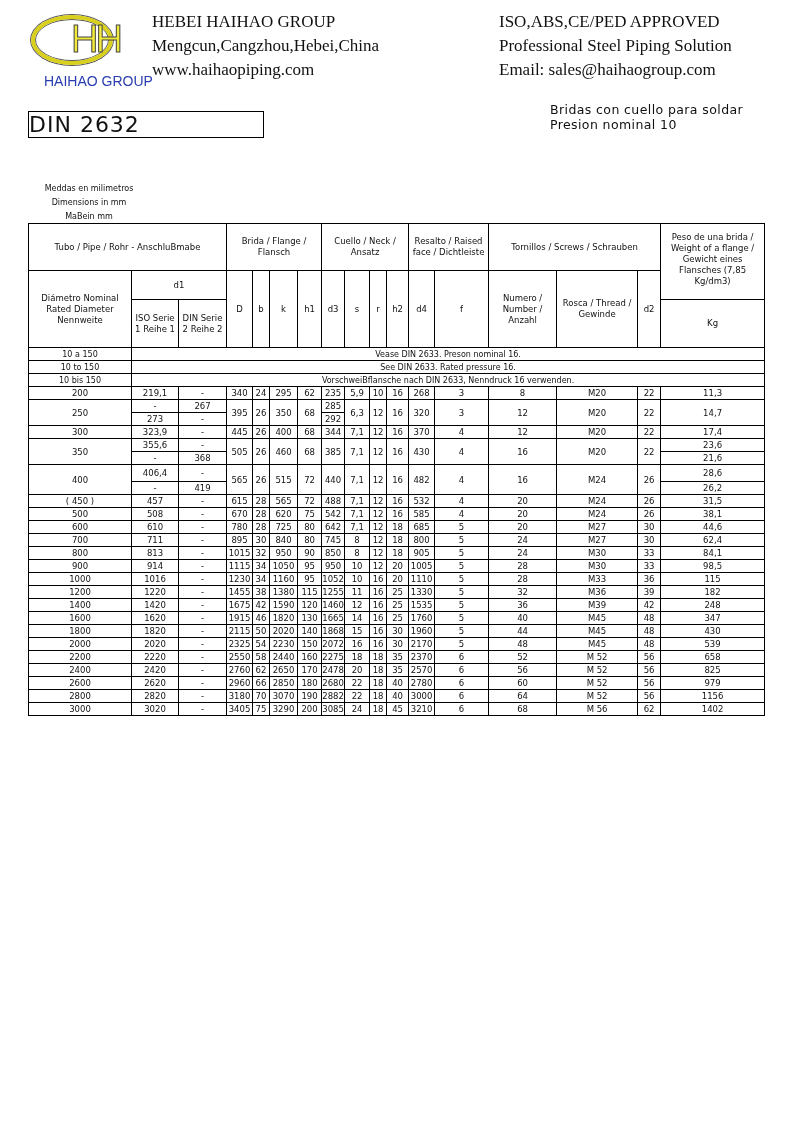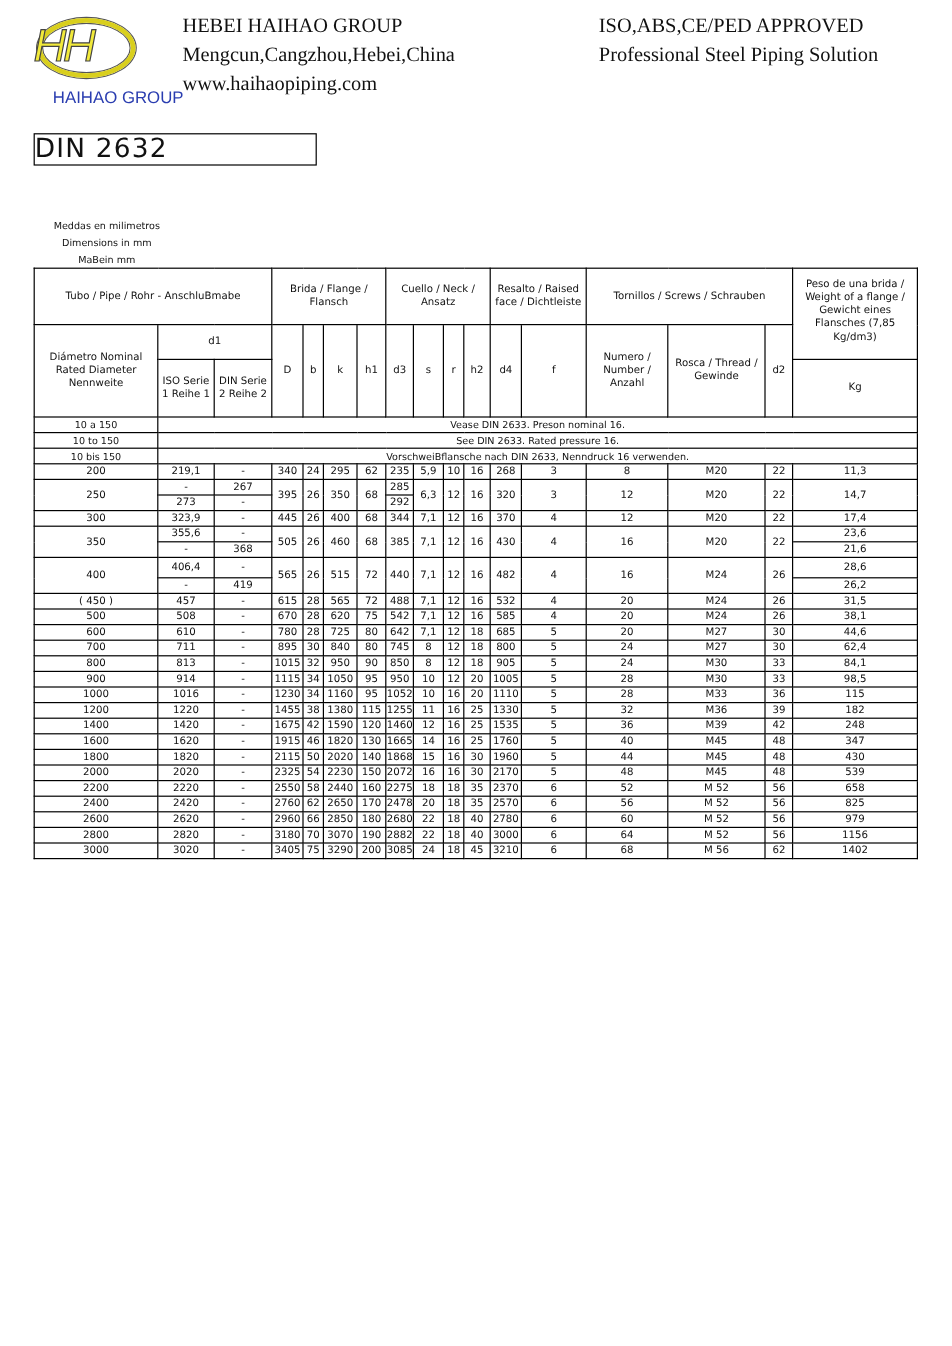--- a/index.html
+++ b/index.html
@@ -1,20 +1,20 @@
 <!DOCTYPE html>
 <html><head>
 <meta charset="utf-8">
 <style>
   html, body { margin: 0; padding: 0; background: #ffffff; }
   body { width: 793px; height: 1122px; position: relative; overflow: hidden; color: #111; font-family: "DejaVu Sans", sans-serif; }
 
   .logo { position: absolute; left: 28px; top: 12px; width: 92px; height: 75px; }
   .logo-oval { position: absolute; left: 3px; top: 3px; width: 82px; height: 50px; border: 4px solid #d9cf1d; border-radius: 50%; box-sizing: border-box; box-shadow: 0 0 0 1px #555 inset, 0 0 0 1px #555; }
-  .logo-hh { position: absolute; left: 0; top: 7px; width: 92px; text-align: left; font-family: "Liberation Sans", sans-serif; font-size: 38px; line-height: 40px; color: #f2ea3a; -webkit-text-stroke: 1px #444; letter-spacing: -3px; font-weight: normal; font-style: italic; }
+  .logo-hh { position: absolute; left: 0; top: 7px; width: 92px; text-align: right; font-family: "Liberation Sans", sans-serif; font-size: 38px; line-height: 40px; color: #f2ea3a; -webkit-text-stroke: 1px #444; letter-spacing: -3px; font-weight: normal; }
   .logo-text { position: absolute; left: 16px; top: 61px; width: 92px; text-align: center; font-family: Liberation Sans, sans-serif; font-size: 14px; color: #2a3db0; white-space: nowrap; }
 
   .hdr { position: absolute; font-family: "Liberation Serif", serif; font-size: 17px; line-height: 24px; color: #111; white-space: nowrap; }
   .hdr-left { left: 138px; top: 10px; margin-left: 14px; }
   .hdr-right { left: 499px; top: 10px; }
 
   .din-box { position: absolute; left: 28px; top: 111px; width: 236px; height: 27px; border: 1px solid #000; box-sizing: border-box; text-align: left; font-size: 22px; line-height: 26px; letter-spacing: 1px; }
 
   .titles { position: absolute; left: 550px; top: 102px; font-size: 12.5px; line-height: 15px; letter-spacing: 0.4px; }
   .titles p { margin: 0 0 14px 0; }
@@ -37,25 +37,27 @@
 </div>
 
 <div class="hdr hdr-left">
   <div>HEBEI HAIHAO GROUP</div>
   <div>Mengcun,Cangzhou,Hebei,China</div>
   <div>www.haihaopiping.com</div>
 </div>
 <div class="hdr hdr-right">
   <div>ISO,ABS,CE/PED APPROVED</div>
   <div>Professional Steel Piping Solution</div>
+  <div>Email: sales@haihaogroup.com</div>
 </div>
 
 <div class="din-box">DIN 2632</div>
 
 <div class="titles">
+  <p><span>Bridas con cuello para soldar</span><br><span>Presion nominal 10</span></p>
 </div>
 
 <div class="units">
   <div>Meddas en milimetros</div>
   <div>Dimensions in mm</div>
   <div>MaBein mm</div>
 </div>
 
 <table class="spec">
   <colgroup>

